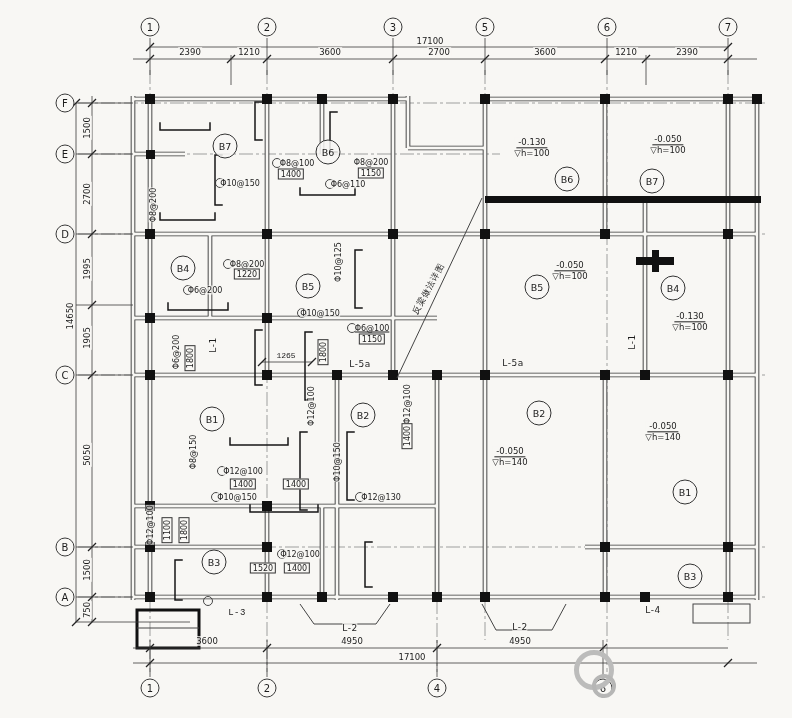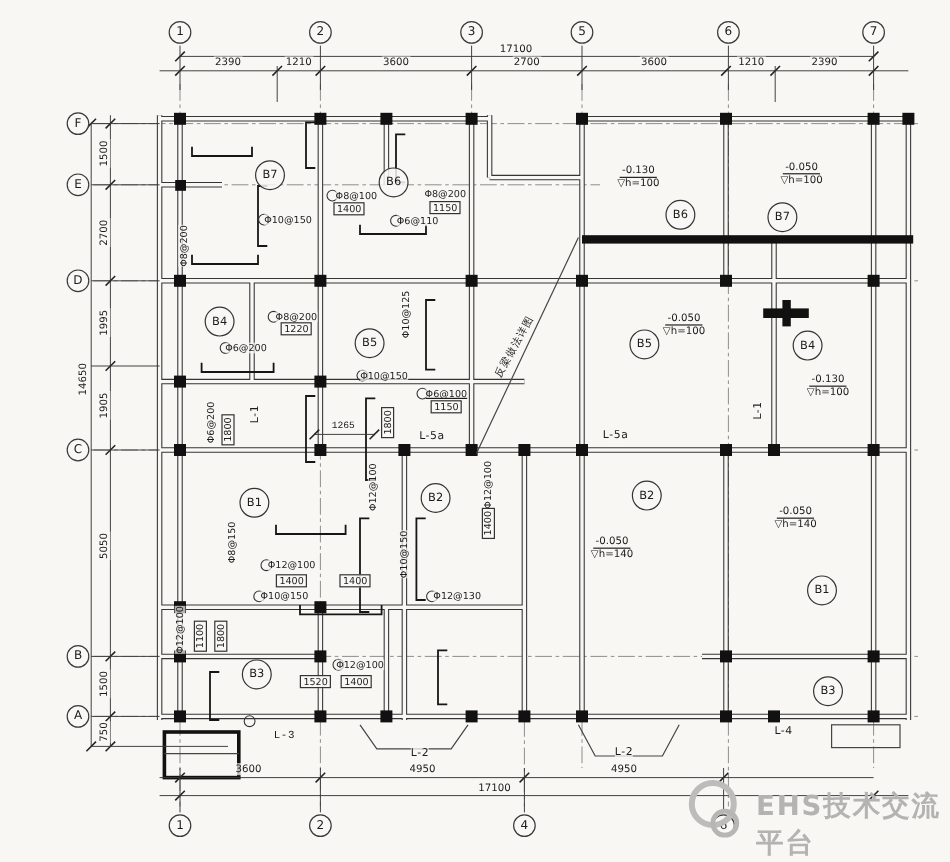--- a/index.html
+++ b/index.html
@@ -344,14 +344,13 @@
       <div class="t callout boxed vert" style="left: 167px; top: 530px;">1100</div>
       <div class="t callout boxed vert" style="left: 184px; top: 530px;">1800</div>
       <div class="t callout vert" style="left: 311px; top: 406px;">Φ12@100</div>
       <div class="t note" style="left: 429px; top: 289px; transform: translate(-50%, -50%) rotate(-61deg);">反梁做法详图</div>
     </div>
 
   <div class="wmlogo">
     <div class="c1"></div>
       <div class="c2"></div>
   </div>
-  <div class="wm">EHS技术交流平台</div>
 </div>
 
 </body></html>

